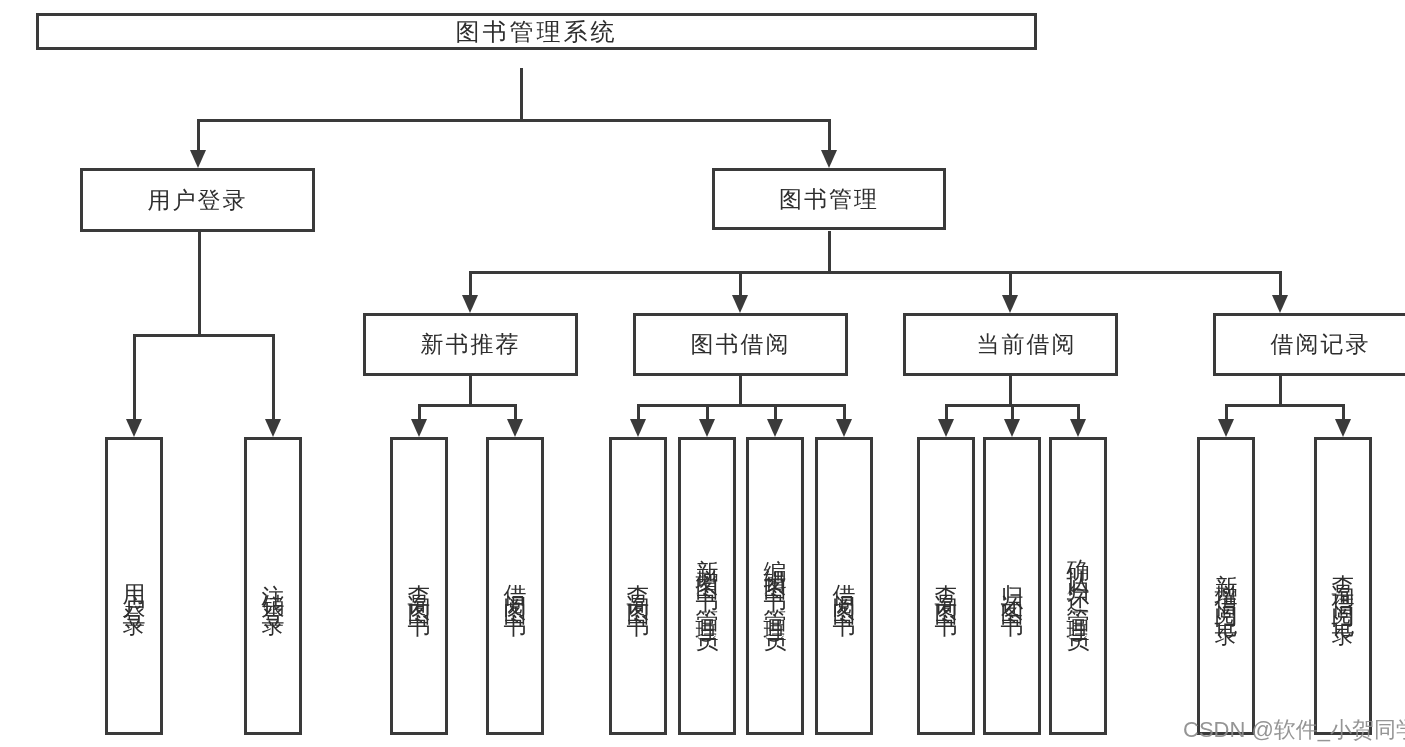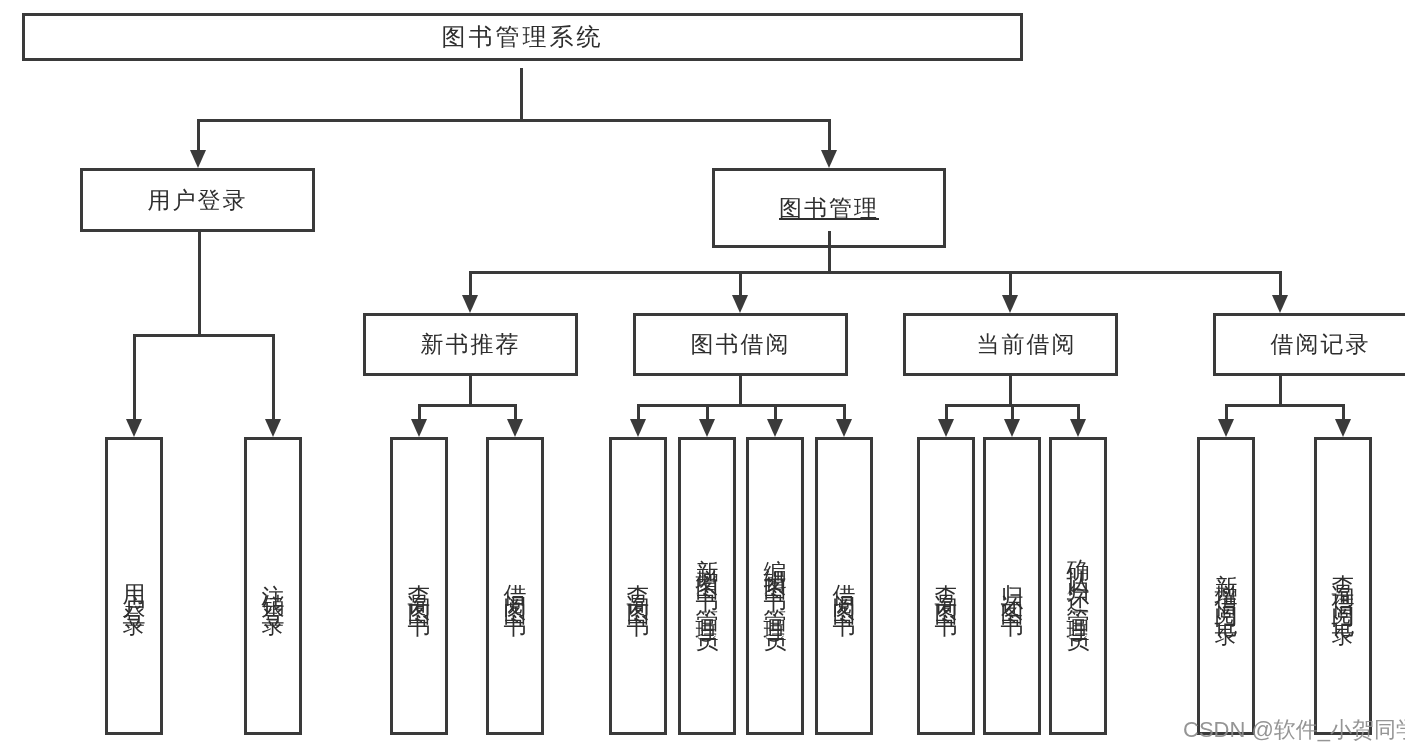--- a/index.html
+++ b/index.html
@@ -62,24 +62,24 @@
     color: rgba(140, 140, 140, 0.92);
     white-space: nowrap;
     z-index: 5;
   }
 </style>
 </head>
 <body>
 
 <div class="stage">
 
-  <div class="box box--root" style="left:22px; top:13px; width:1001px; height:48px;">图书管理系统</div>
+  <div class="box box--root" style="left:36px; top:13px; width:1001px; height:37px;">图书管理系统</div>
 
   <div class="box" style="left:80px; top:168px; width:235px; height:64px;">用户登录</div>
-  <div class="box" style="left:712px; top:168px; width:234px; height:80px;text-decoration:underline;">图书管理</div>
+  <div class="box" style="left:712px; top:168px; width:234px; height:62px;">图书管理</div>
 
   <div class="box" style="left:363px; top:313px; width:215px; height:63px;">新书推荐</div>
   <div class="box" style="left:633px; top:313px; width:215px; height:63px;">图书借阅</div>
   <div class="box" style="left:903px; top:313px; width:215px; height:63px;padding-left:32px;">当前借阅</div>
   <div class="box" style="left:1173px; top:313px; width:215px; height:63px;margin-left:40px;">借阅记录</div>
 
   <div class="leaf" style="left:105px;">
     <span class="vtext">用户登录</span>
   </div>
   <div class="leaf" style="left:244px;">

